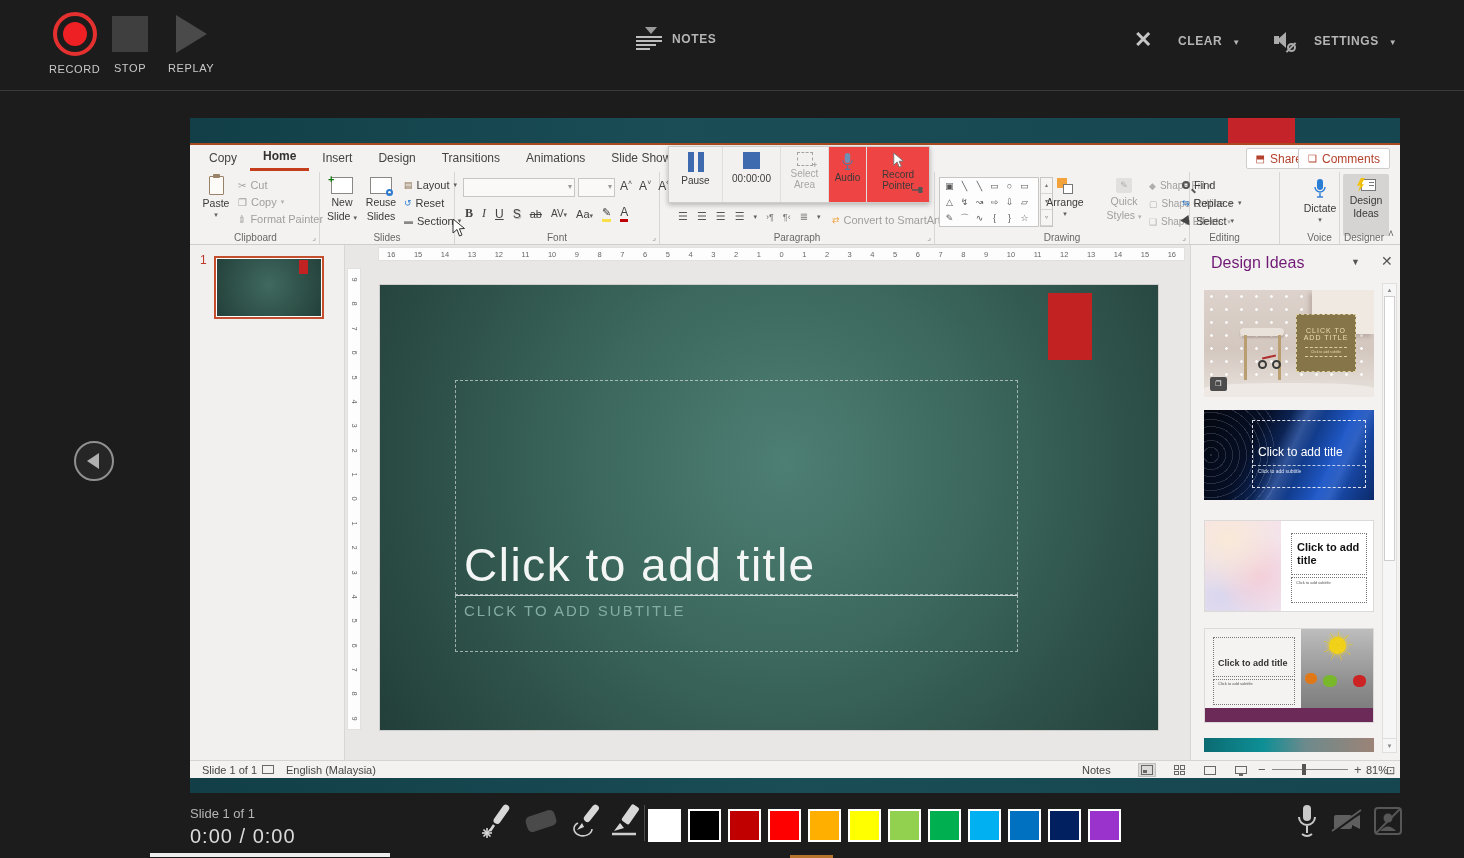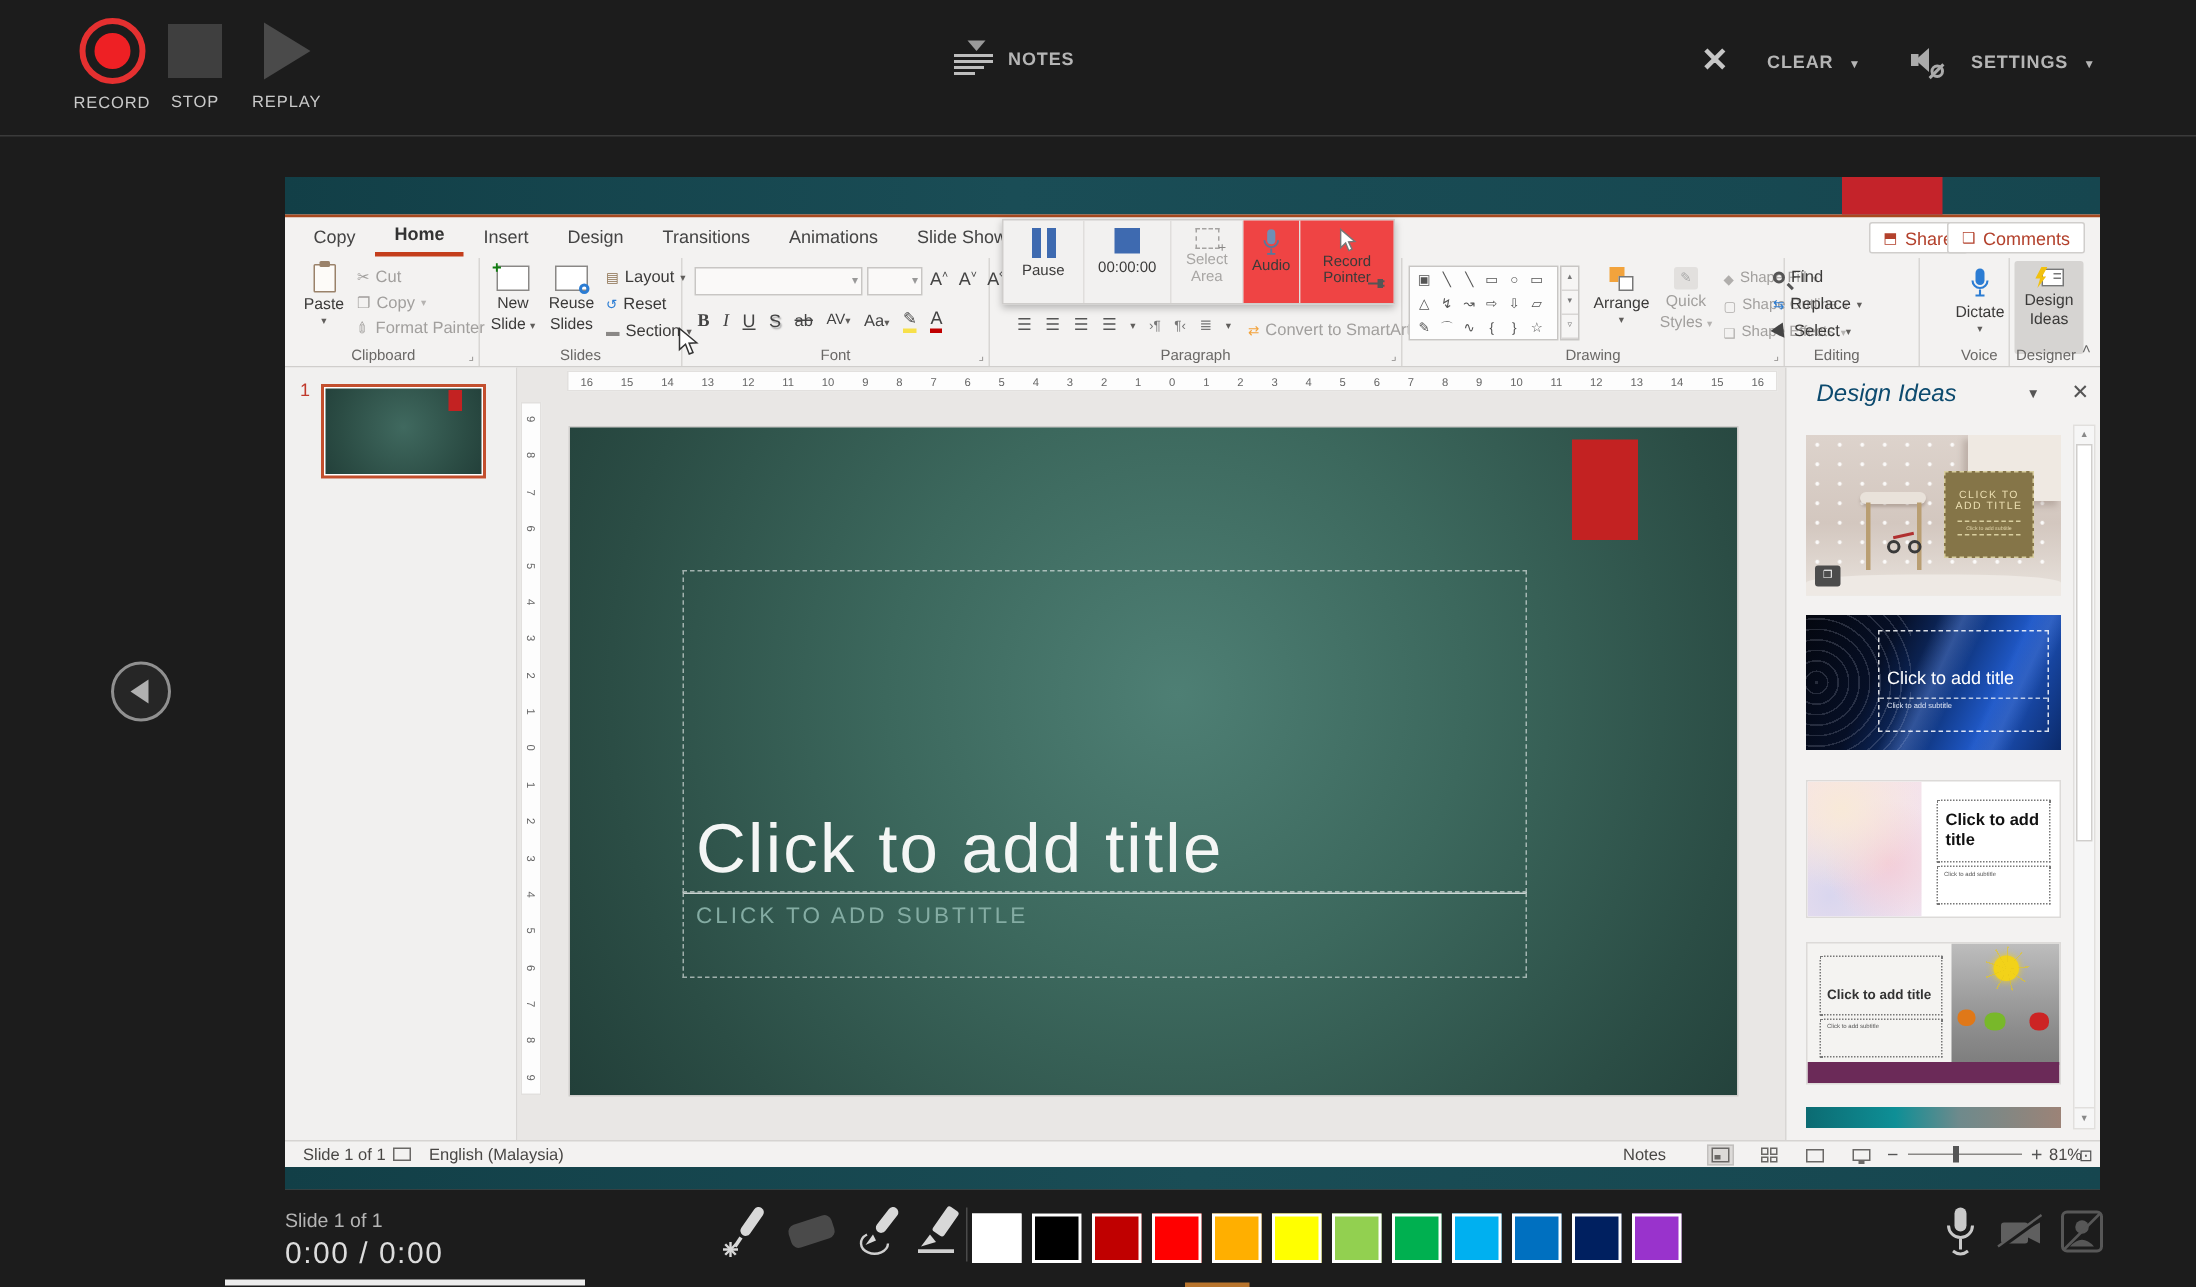--- a/index.html
+++ b/index.html
@@ -93,21 +93,21 @@
   .hruler{position:absolute;left:33px;top:2px;width:807px;height:14px;background:#fdfdfd;border:1px solid #e2e0de;display:flex;justify-content:space-between;align-items:center;padding:0 8px;font-size:7.5px;color:#666;}
   .vruler{position:absolute;left:2px;top:23px;width:14px;height:462px;background:#fdfdfd;border:1px solid #e2e0de;display:flex;flex-direction:column;justify-content:space-between;align-items:center;padding:6px 0;font-size:7.5px;color:#666;}
   .vruler div{transform:rotate(90deg);}
   .canvas{position:absolute;left:35px;top:40px;width:778px;height:445px;background:radial-gradient(circle at 52% 40%,#4e7f74 0%,#3c685d 40%,#2b4d45 78%,#223f39 100%);box-shadow:0 0 0 1px #cfcdcb;}
   .redbar{position:absolute;left:668px;top:8px;width:44px;height:67px;background:#c32222;}
   .titlebox{position:absolute;left:75px;top:95px;width:563px;height:215px;border:1px dashed rgba(255,255,255,.55);}
   .titletext{position:absolute;left:8px;bottom:2px;font-size:46px;color:#f4f6f5;letter-spacing:1.5px;font-weight:300;white-space:nowrap;}
   .subbox{position:absolute;left:75px;top:310px;width:563px;height:57px;border:1px dashed rgba(255,255,255,.55);border-top:1px solid rgba(255,255,255,.75);}
   .subtext{position:absolute;left:8px;top:6px;font-size:15px;color:#84aca3;letter-spacing:2px;}
   .designpane{position:absolute;left:1000px;top:127px;width:210px;height:515px;background:#f3f2f1;border-left:1px solid #d8d6d4;}
-  .dp-title{position:absolute;left:20px;top:9px;font-size:16px;color:#0c4a6e;font-style:italic;}
+  .dp-title{position:absolute;left:20px;top:9px;font-size:16px;color:#701a75;}
   .dp-thumb{position:absolute;left:13px;width:170px;overflow:hidden;}
   .dashbox{border:1px dashed rgba(255,255,255,.85);position:absolute;}
   .dashboxd{border:1px dotted #777;position:absolute;background:rgba(255,255,255,.6);}
   .scrollbar{position:absolute;left:191px;top:38px;width:15px;height:470px;background:#f6f6f6;border:1px solid #e1dfdd;font-size:6px;color:#888;text-align:center;}
   .scrthumb{position:absolute;left:1px;top:12px;width:11px;height:265px;background:#fff;border:1px solid #d0cecc;}
   .statusbar{position:absolute;left:0;top:642px;width:1210px;height:18px;background:#f3f2f1;border-top:1px solid #d6d4d2;font-size:11px;color:#484644;}
   .tealstrip{position:absolute;left:0;top:660px;width:1210px;height:15px;background:linear-gradient(90deg,#123f47,#1a4d56 50%,#16464f);}
   .sview{position:absolute;top:2px;width:18px;height:14px;display:flex;align-items:center;justify-content:center;}
   .sview.active{background:#dcdad8;border:1px solid #c2c0be;}
   .mini-box{width:12px;height:10px;border:1px solid #6a6866;position:relative;}
@@ -335,21 +335,21 @@
               <div>{</div>
               <div>}</div>
               <div>☆</div>
             </div>
         </div>
         <div class="scrcol" style="left:105px;top:5px;width:13px;height:50px;">
           <div>▴</div>
             <div>▾</div>
             <div>▿</div>
         </div>
-        <div class="bigbtn" style="left:124px;top:6px;width:44px;">
+        <div class="bigbtn" style="left:108px;top:6px;width:44px;">
           <div class="arr-ic">
               <div class="b1"></div>
               <div class="b2"></div>
             </div>
           <span>Arrange</span>
           <span class="carg">▾</span>
         </div>
         <div class="bigbtn" style="left:168px;top:6px;width:42px;color:#a19f9d;">
           <div style="width:16px;height:15px;background:#e2e0de;border-radius:2px;color:#aaa;font-size:9px;text-align:center;line-height:15px;">✎</div>
           <span>Quick</span>

